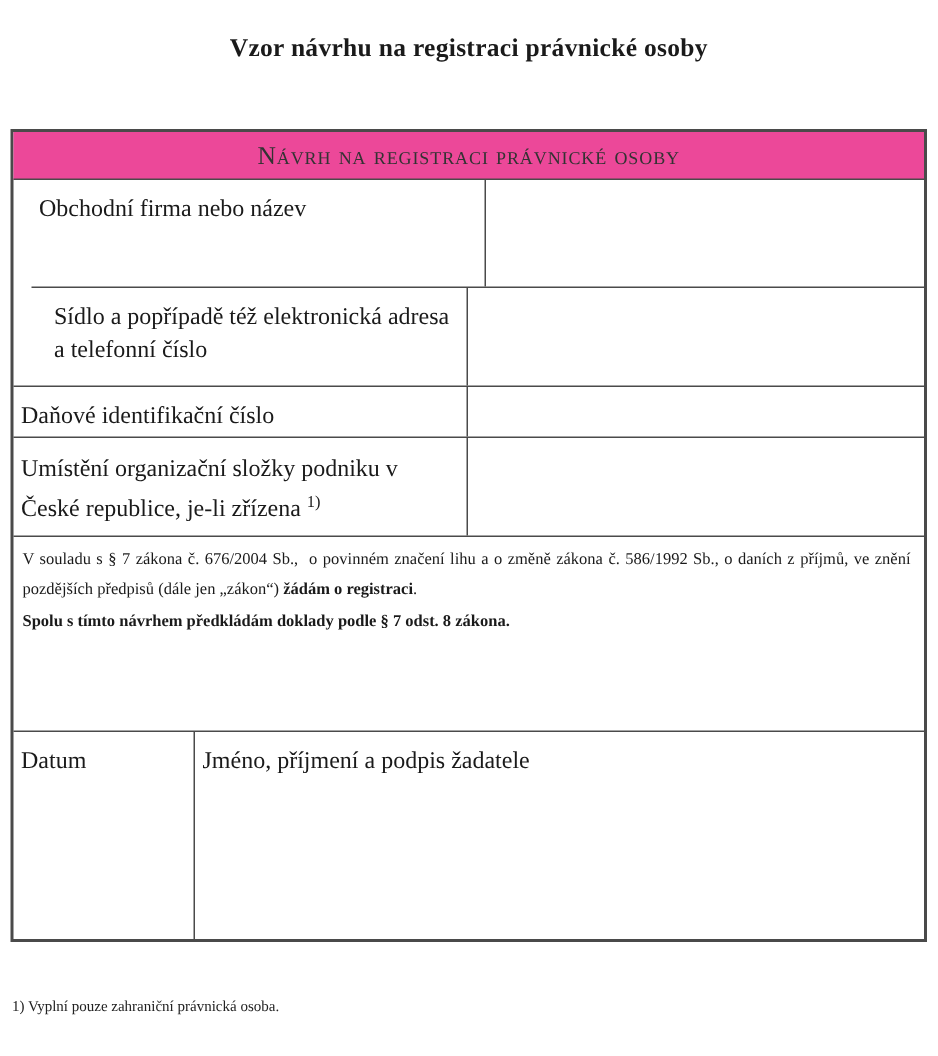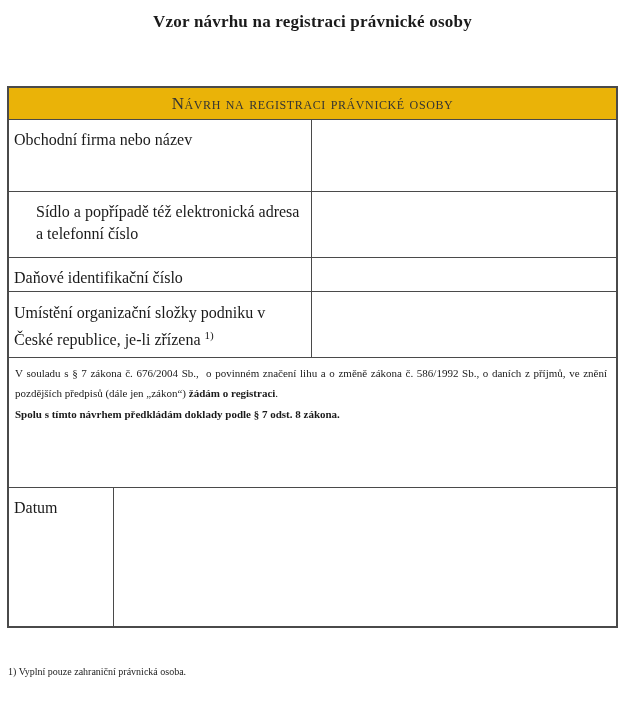--- a/index.html
+++ b/index.html
@@ -9,21 +9,21 @@
   body {
     width: 625px;
     height: 704px;
     background: #ffffff;
     font-family: "Liberation Serif", serif;
     color: #1a1a1a;
     position: relative;
     overflow: hidden;
   }
   .doc-title {
-    margin: 12px 0 0 0;
+    margin: 22px 0 0 0;
     text-align: center;
     font-size: 17px;
     font-weight: bold;
     letter-spacing: 0.2px;
   }
   .form-table {
     position: absolute;
     left: 7px;
     top: 86px;
     width: 611px;
@@ -32,42 +32,42 @@
     background: #ffffff;
   }
   .row {
     display: flex;
     box-sizing: border-box;
     border-bottom: 1px solid #4a4a4a;
   }
   .row:last-child { border-bottom: none; }
   .header-row {
     height: 32px;
-    background: #eab308;
+    background: #ec4899;
     align-items: center;
     justify-content: center;
   }
   .header-text {
     font-variant: small-caps;
     font-size: 17px;
     letter-spacing: 0.6px;
     color: #333333;
   }
   .cell {
     box-sizing: border-box;
     padding: 9px 8px 4px 5px;
     font-size: 16px;
     line-height: 1.35;
   }
   .label-cell {
     width: 303px;
     border-right: 1px solid #4a4a4a;
   }
   .value-cell { flex: 1; }
-  .h72  { height: 72px; }
+  .h72  { height: 72px; margin-left: 12px; }
   .h66  { height: 66px; }
   .h34  { height: 34px; gap: 17px; }
   .h130 { height: 130px; }
   .h138 { height: 138px; }
   .loose-lines { line-height: 1.7; padding-top: 7px; font-family: Liberation Serif, serif; }
   .indent-1 { padding-left: 27px; }
   .statement-cell {
     box-sizing: border-box;
     padding: 6px 9px 4px 6px;
     font-size: 11px;
@@ -81,21 +81,21 @@
     margin-top: 1px;
     text-align: left;
     font-weight: bold;
   }
   .bold { font-weight: bold; }
   sup {
     font-size: 11px;
     line-height: 0;
   }
   .date-cell {
-    width: 105px;
+    width: 121px;
     border-right: 1px solid #4a4a4a;
   }
   .name-cell { flex: 1; }
   .footnote {
     position: absolute;
     left: 8px;
     top: 666px;
     font-size: 10px;
     color: #222222;
   }
@@ -135,17 +135,18 @@
 
   <div class="row h130">
     <div class="statement-cell">
       <p><span>V souladu s § 7 zákona č. 676/2004 Sb.,&nbsp; o povinném značení lihu a o změně zákona č. 586/1992 Sb., o daních z příjmů, ve znění pozdějších předpisů (dále jen „zákon“) </span><span class="bold">žádám o registraci</span><span>.</span></p>
       <p class="second">Spolu s tímto návrhem předkládám doklady podle § 7 odst. 8 zákona.</p>
     </div>
   </div>
 
   <div class="row h138">
     <div class="cell date-cell">Datum</div>
+    <div class="cell name-cell">Jméno, příjmení a podpis žadatele</div>
   </div>
 
 </div>
 
 <div class="footnote">1) Vyplní pouze zahraniční právnická osoba.</div>
 
 </body></html>

